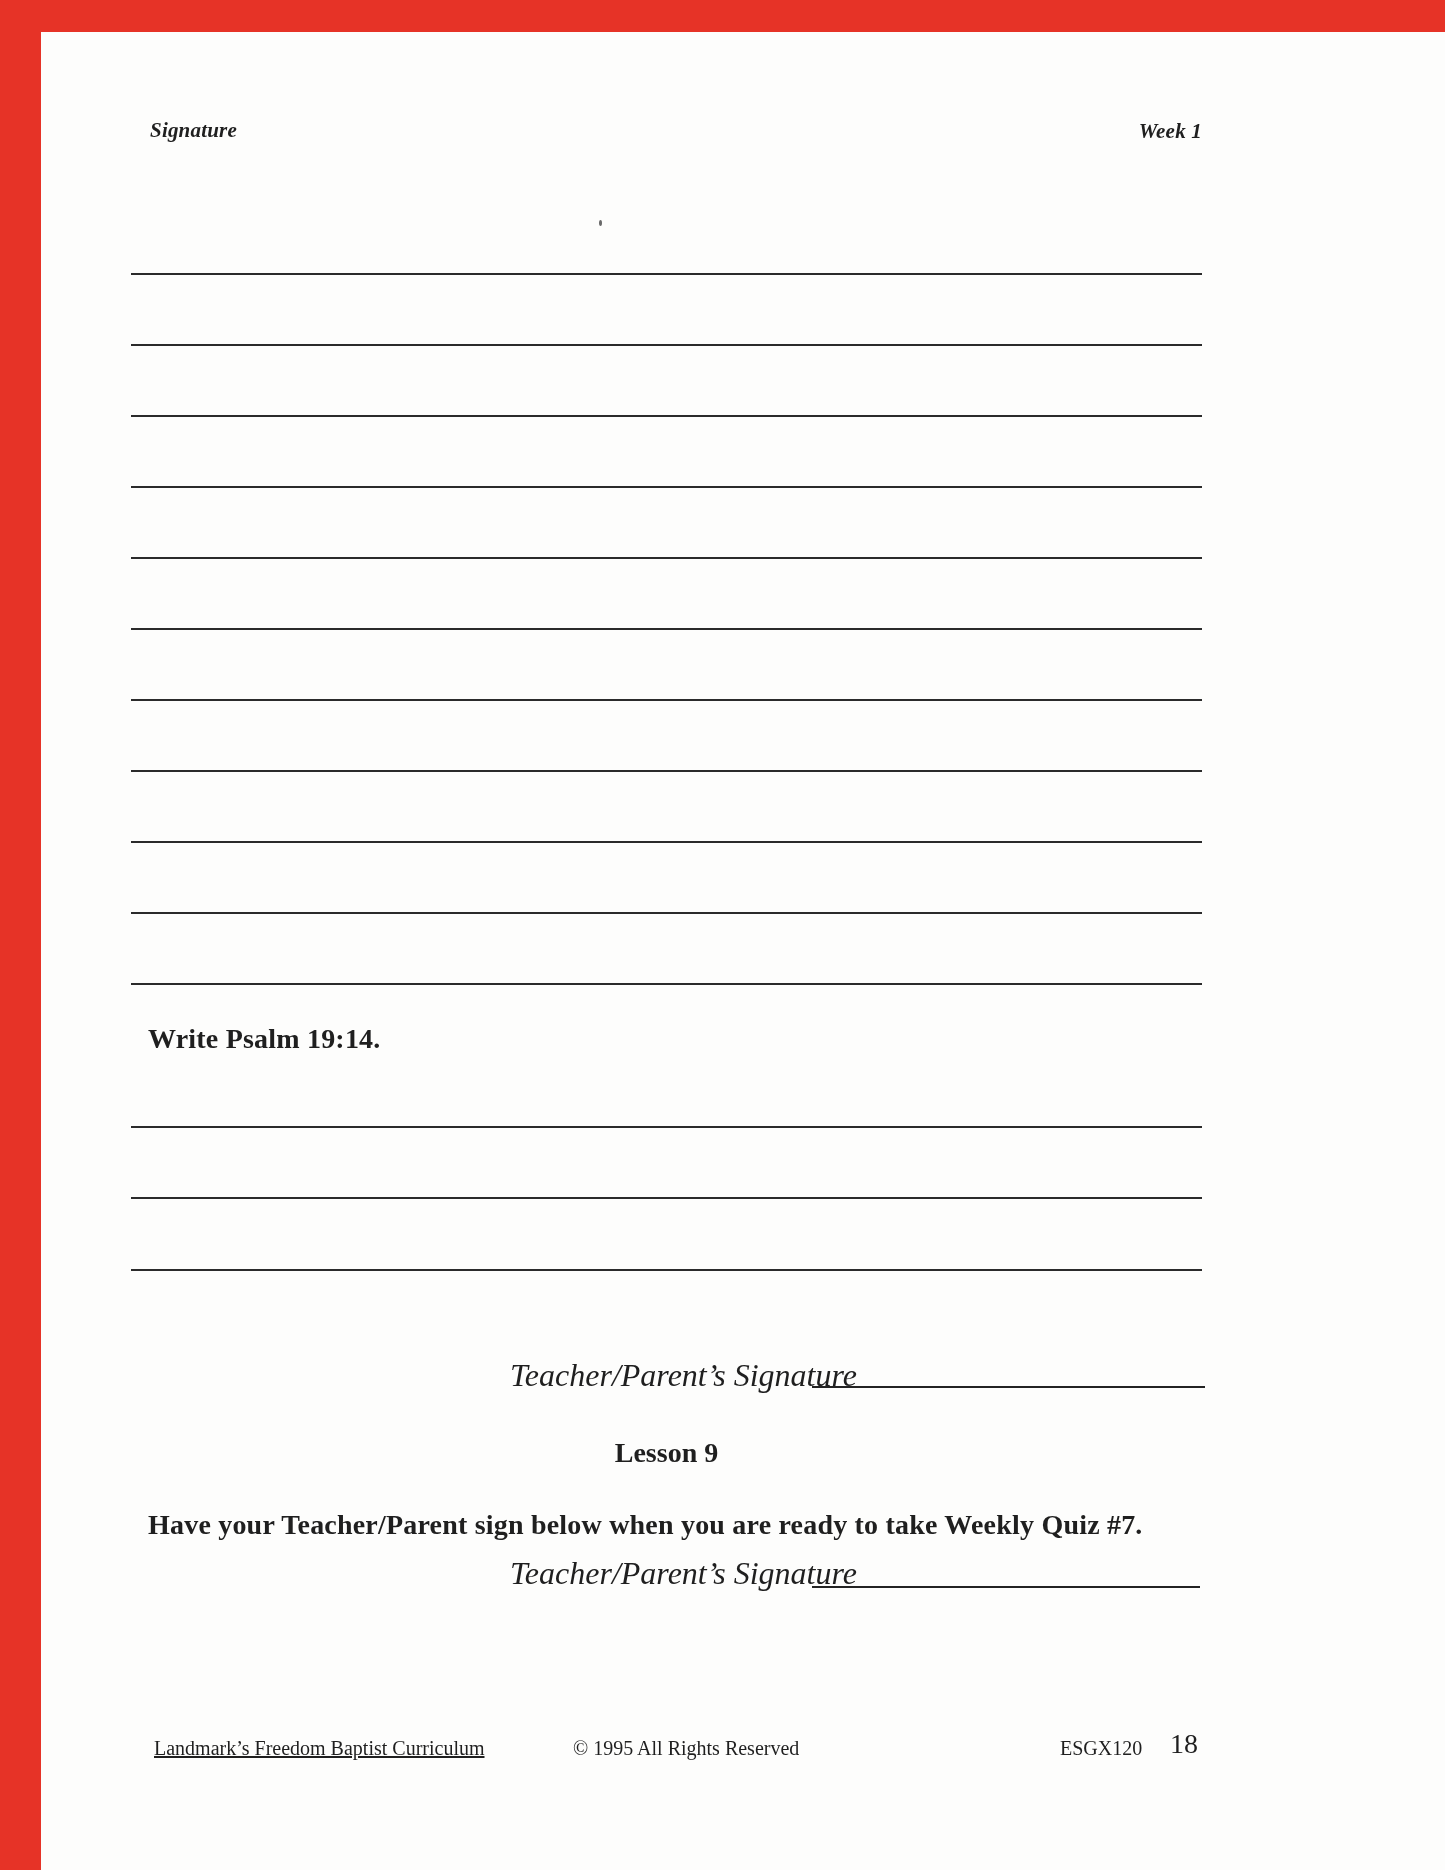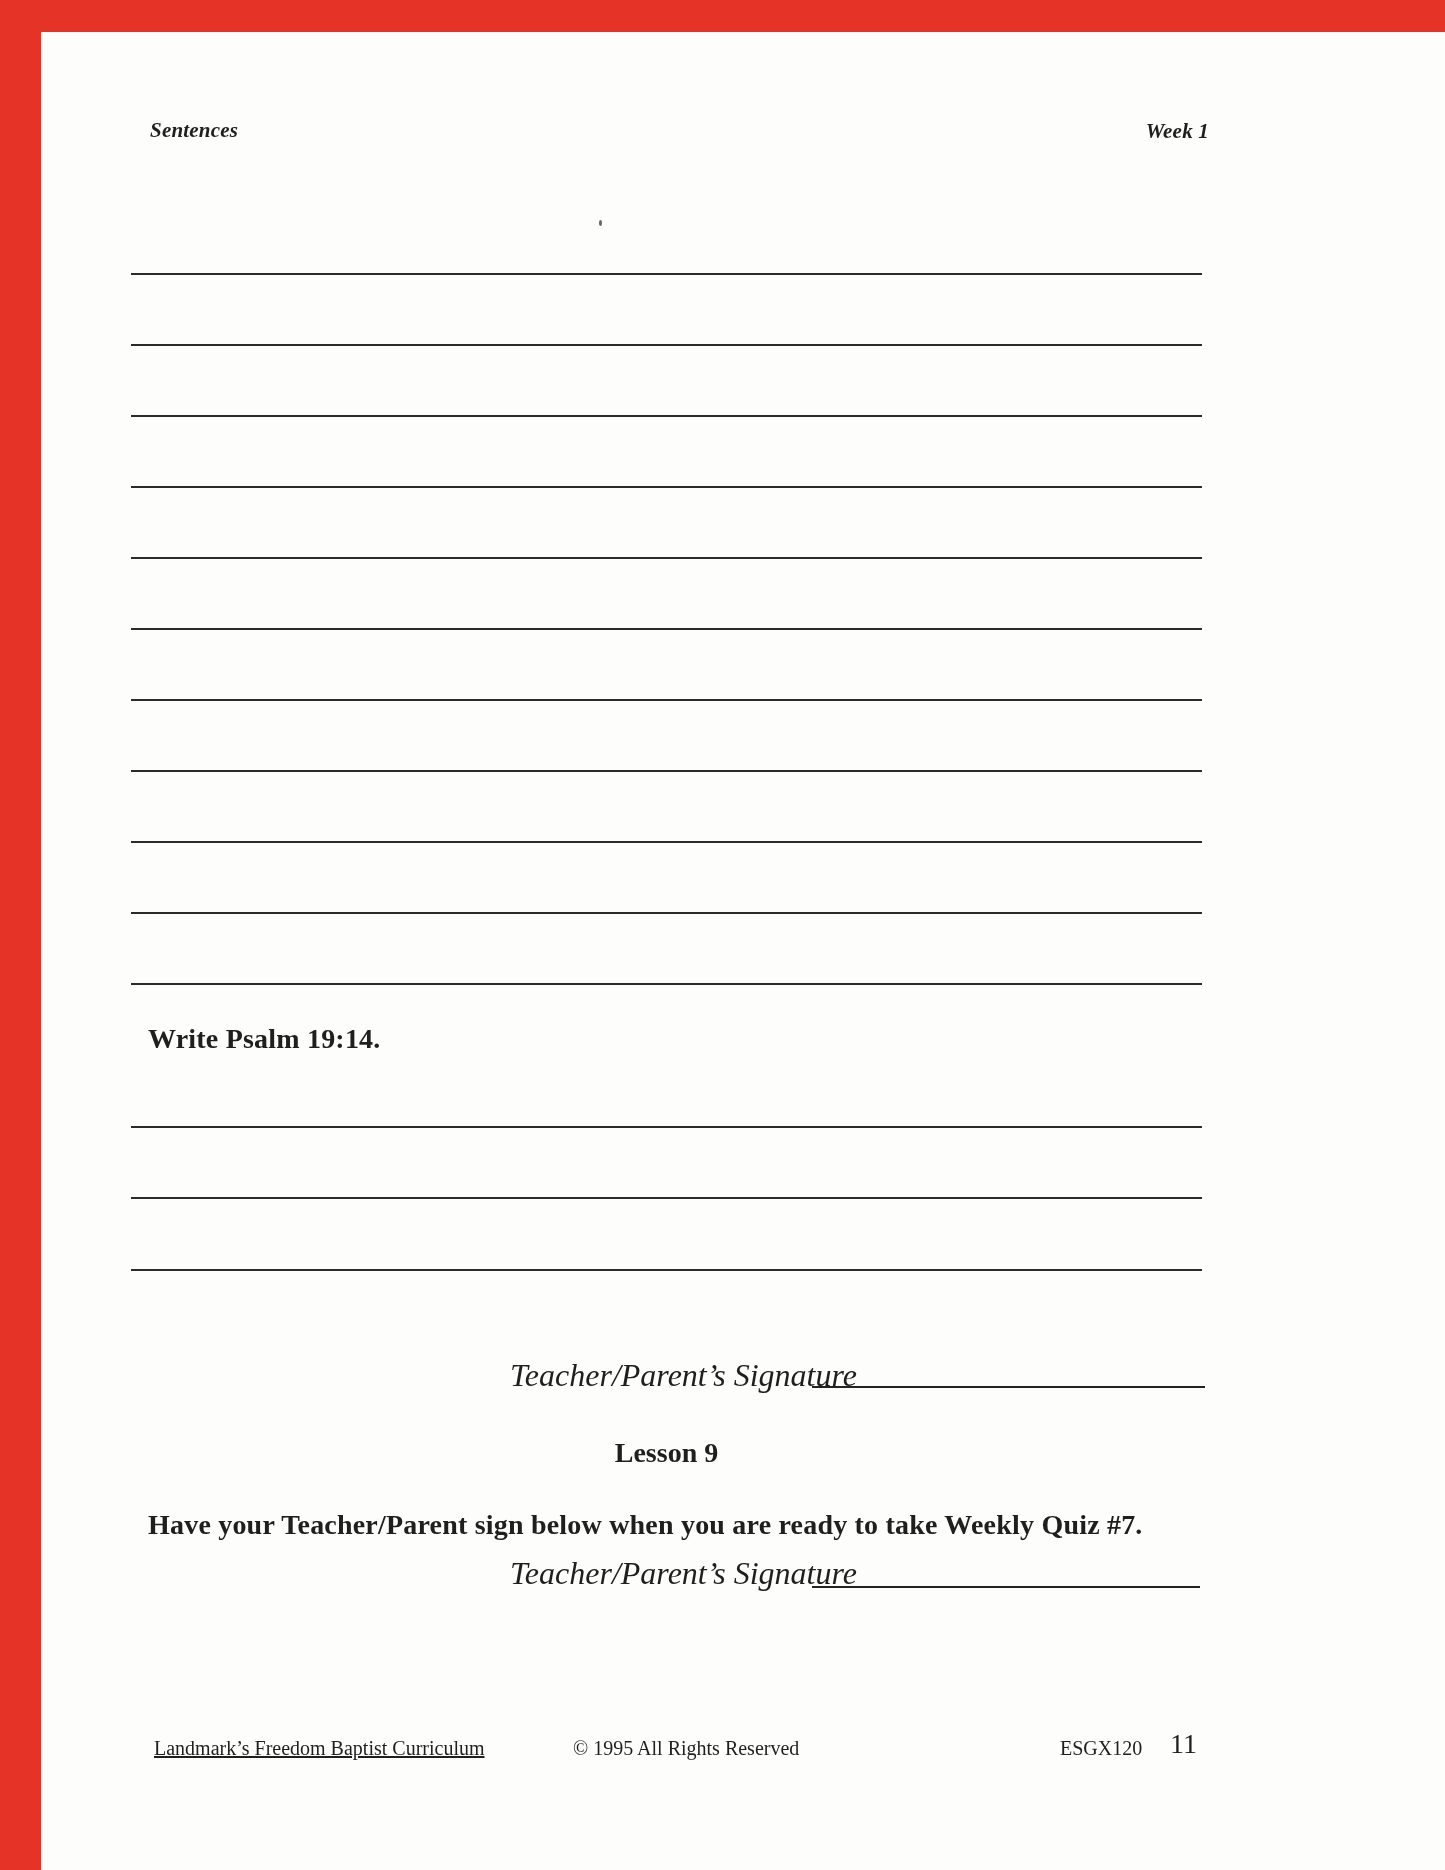--- a/index.html
+++ b/index.html
@@ -27,21 +27,21 @@
     background:var(--scan-edge-red,#e63327);
   }
   
   .hdr {
     position:absolute;
     font-style:italic; font-weight:700;
     font-size:21px; line-height:1;
     letter-spacing:0.2px;
   }
   .hdr-left  { left:150px; top:120px; }
-  .hdr-right { right:236px; top:121px; }
+  .hdr-right { right:243px; top:121px; }
   
   .speck {
     position:absolute; left:599px; top:220px;
     width:3px; height:6px; border-radius:50%;
     background:#6a6a6a;
   }
   
   .lines {
     position:absolute; left:131px; width:1071px;
   }
@@ -95,21 +95,21 @@
   .foot-page      { left:1170px; top:1730px; font-size:28px; }
 </style>
 </head>
 <body>
 
 <div class="page">
 
   <div class="edge-top"></div>
   <div class="edge-left"></div>
 
-  <div class="hdr hdr-left">Sentences</div>
+  <div class="hdr hdr-left">Signature</div>
   <div class="hdr hdr-right">Week 1</div>
 
   <div class="speck"></div>
 
   <div class="lines lines-1">
     <div class="rule"></div>
   <div class="rule"></div>
       <div class="rule"></div>
       <div class="rule"></div>
       <div class="rule"></div>
@@ -136,15 +136,15 @@
   <div class="lesson">Lesson 9</div>
 
   <div class="prompt quiz-prompt">Have your Teacher/Parent sign below when you are ready to take Weekly Quiz #7.</div>
 
   <div class="sig-label sig2-label">Teacher/Parent’s Signature</div>
   <div class="sig-line sig2-line"></div>
 
   <div class="foot foot-publisher">Landmark’s Freedom Baptist Curriculum</div>
   <div class="foot foot-copyright">© 1995 All Rights Reserved</div>
   <div class="foot foot-code">ESGX120</div>
-  <div class="foot foot-page">11</div>
+  <div class="foot foot-page">18</div>
 
 </div>
 
 </body></html>

